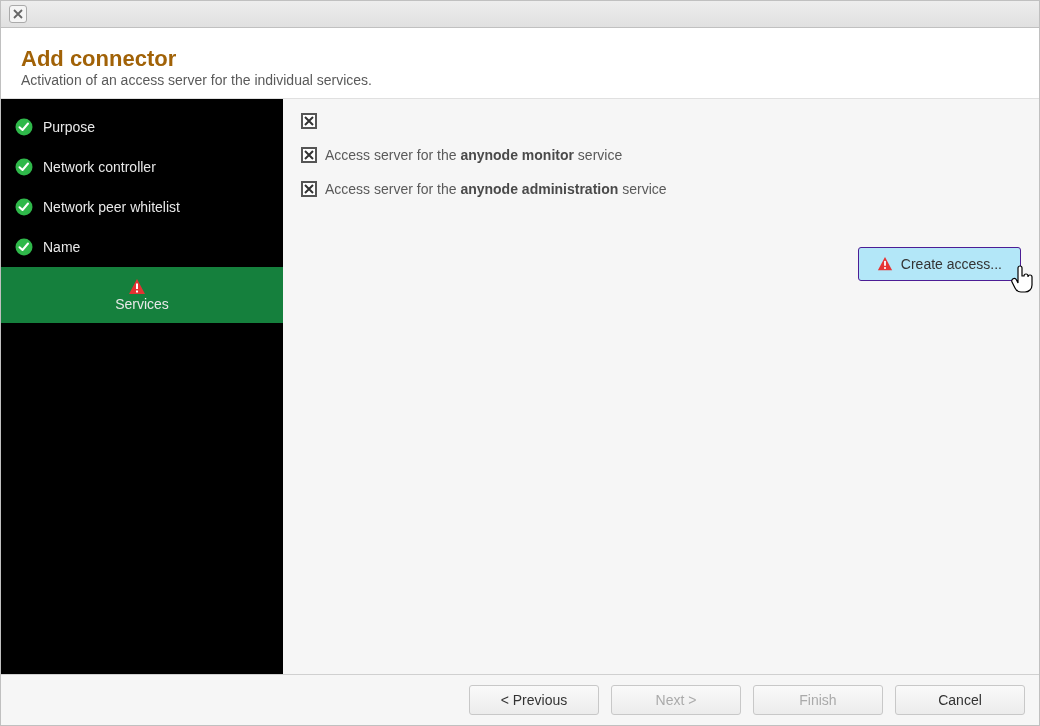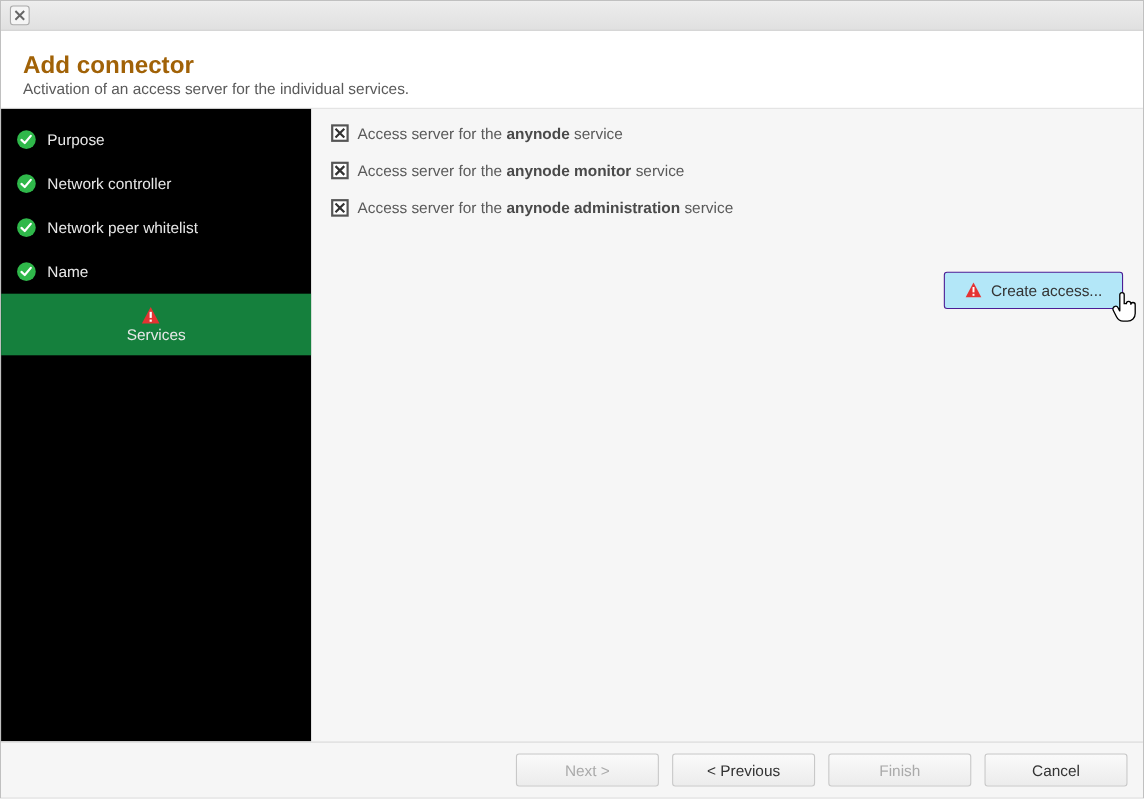--- a/index.html
+++ b/index.html
@@ -246,23 +246,20 @@
     <div class="main">
 
       <div class="service-row">
         <div class="cb">
           <span>
             <svg width="10" height="10" viewBox="0 0 10 10">
                 <path d="M1 1 L9 9 M9 1 L1 9" stroke="#333" stroke-width="2"></path>
               </svg>
           </span>
         </div>
-        <span class="svc-text">
-          <span>Access server for the </span><span class="bold">anynode</span><span> service</span>
-        </span>
       </div>
 
       <div class="service-row">
         <div class="cb">
           <span>
             <svg width="10" height="10" viewBox="0 0 10 10">
                 <path d="M1 1 L9 9 M9 1 L1 9" stroke="#333" stroke-width="2"></path>
               </svg>
           </span>
         </div>
@@ -300,19 +297,19 @@
       <div class="cursor-hand">
         <svg width="26" height="30" viewBox="0 0 26 30">
           <path d="M9 3 C9 1.9 9.9 1 11 1 C12.1 1 13 1.9 13 3 L13 11 L15 11 C15 9.9 15.9 9 17 9 C18.1 9 19 9.9 19 11 L19 12 C19 10.9 19.9 10 21 10 C22.1 10 23 10.9 23 12 L23 20 C23 24 20 27 16 27 L12 27 C9 27 7 25 6 23 L3 17 C2.4 15.8 2.9 14.3 4.1 13.7 C5.3 13.1 6.8 13.6 7.4 14.8 L9 18 Z" fill="#fff" stroke="#000" stroke-width="1.2"></path>
         </svg>
       </div>
 
     </div>
   </div>
 
   <div class="footer">
+    <button>&lt; Previous</button>
     <button disabled="">Next &gt;</button>
-    <button>&lt; Previous</button>
     <button disabled="">Finish</button>
     <button>Cancel</button>
   </div>
 
 </div>
 
 </body></html>

